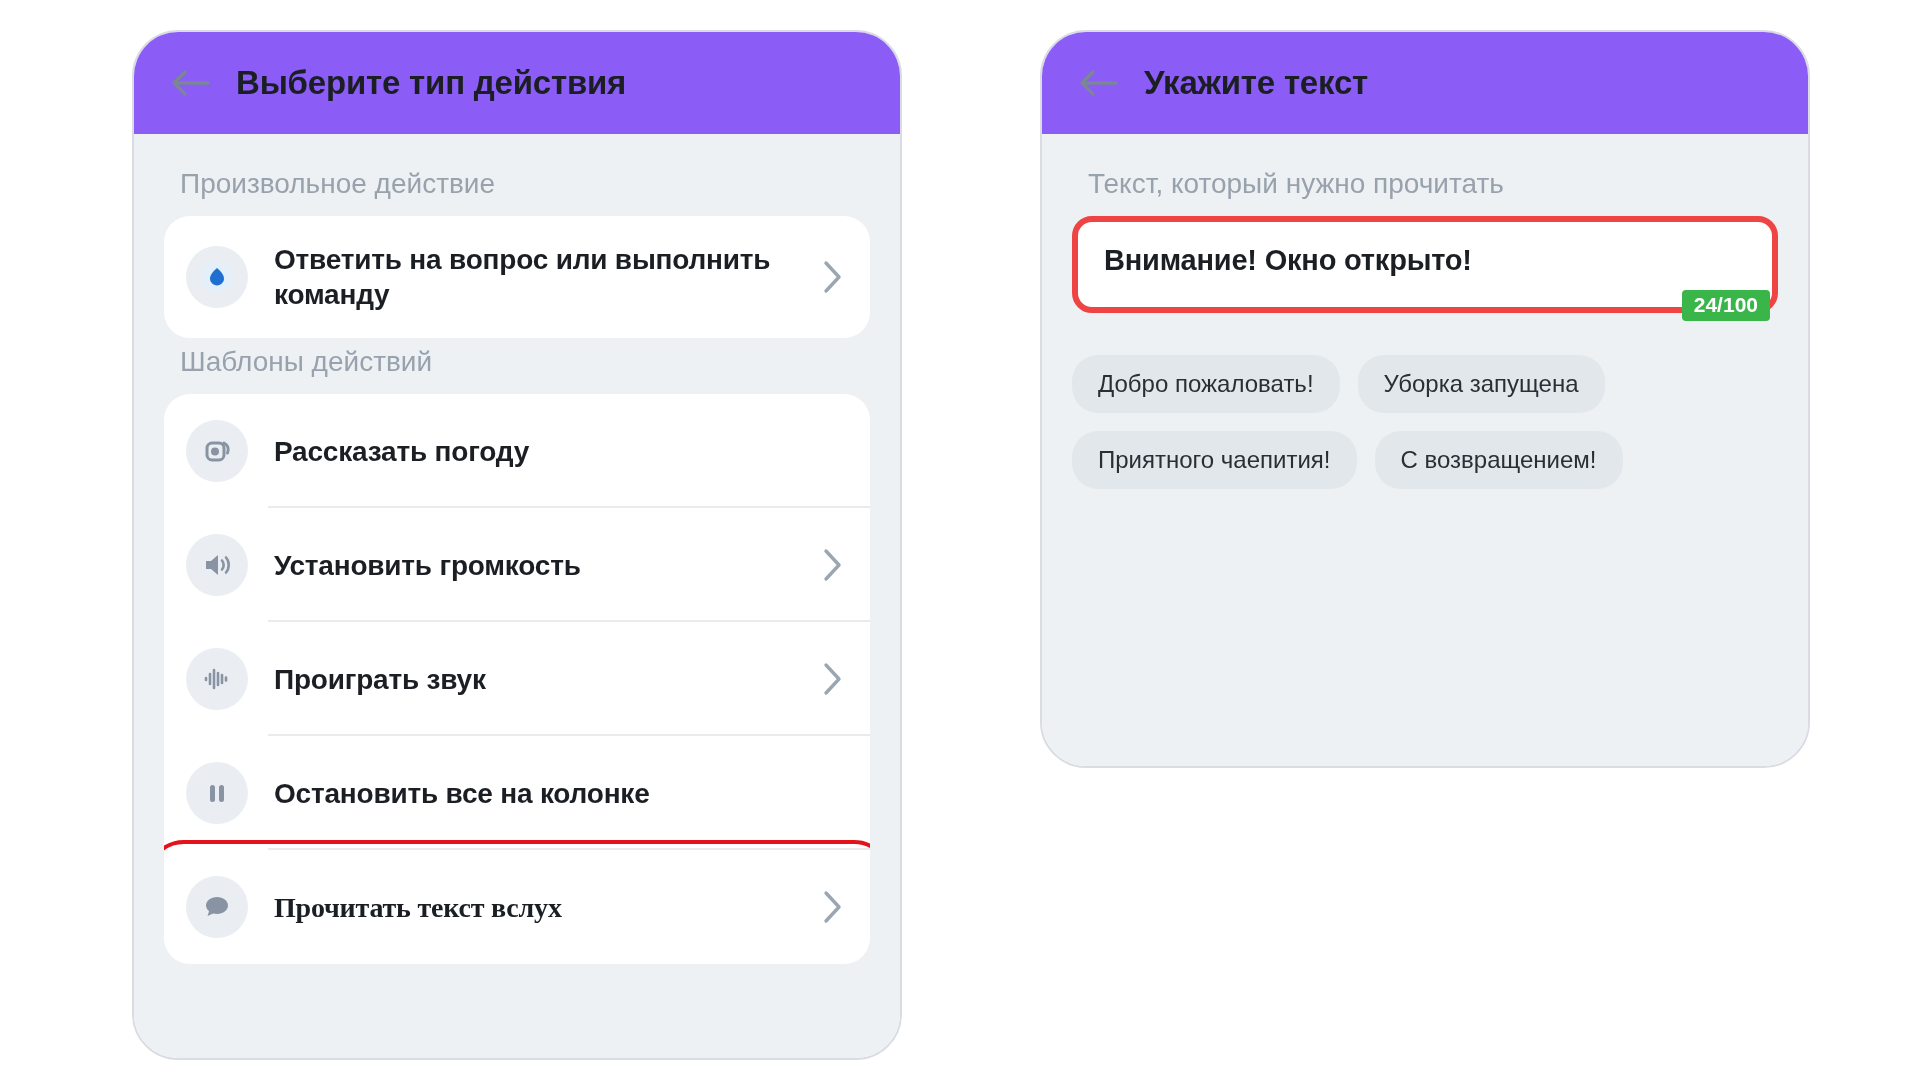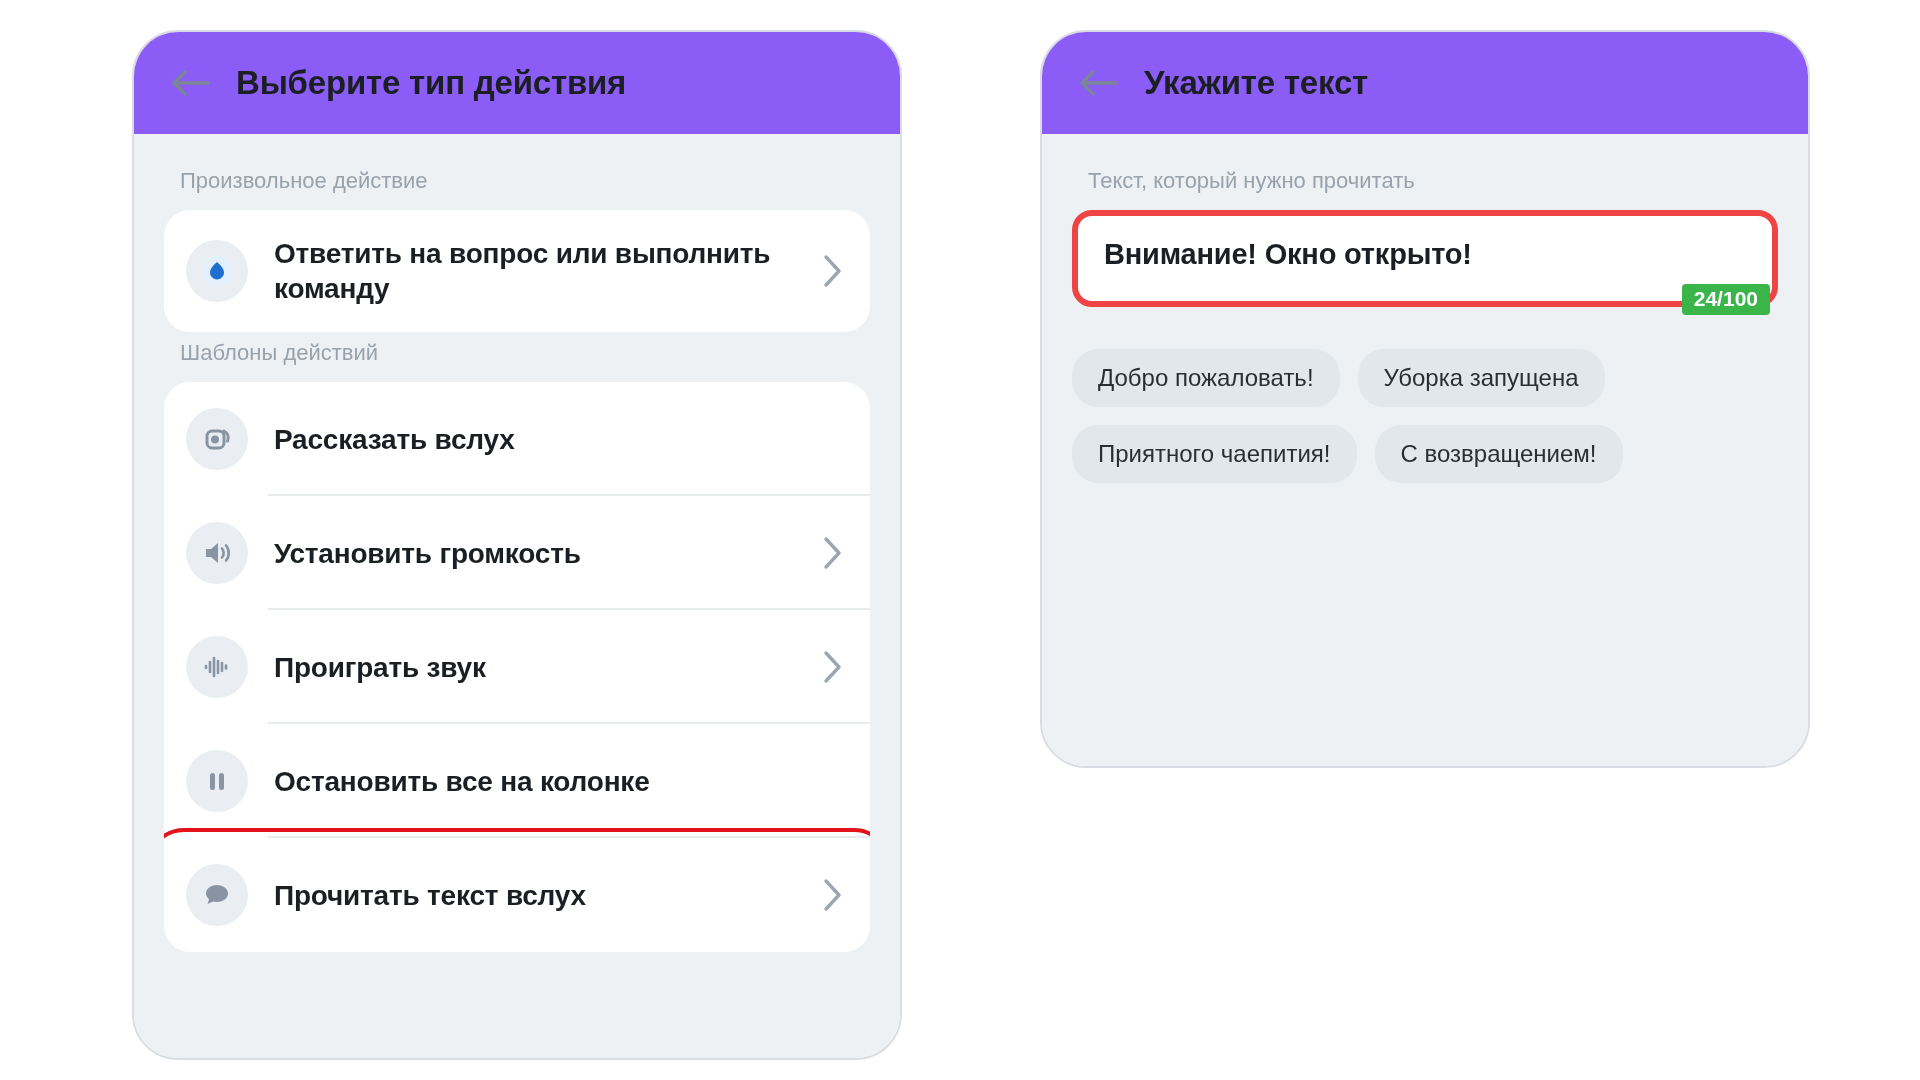--- a/index.html
+++ b/index.html
@@ -54,21 +54,21 @@
   }
 
   
   .app-body {
     flex: 1 1 auto;
     background: #eef1f4;
     padding: 26px 30px 0 30px;
     overflow: hidden;
   }
   .section-caption {
-    font-size: 22px;
+    font-size: 28px;
     color: #98a2ad;
     margin: 8px 0 16px 16px;
   }
 
   
   .card {
     background: #ffffff;
     border-radius: 26px;
     overflow: hidden;
   }
@@ -109,20 +109,21 @@
   }
   .chevron {
     flex: 0 0 auto;
     color: #9aa6b2;
     display: flex; align-items: center;
   }
 
   
   .highlight-wrap {
     position: relative;
+    font-family: Liberation Serif, serif;
   }
   .highlight-box {
     position: absolute;
     left: -18px;
     right: -22px;
     top: -10px;
     bottom: -12px;
     border: 4px solid #e4121b;
     border-radius: 38px;
     pointer-events: none;
@@ -213,21 +214,21 @@
       <div class="card">
 
         <div class="row row-sep">
           <div class="circle-icon">
             <svg width="34" height="34" viewBox="0 0 34 34" fill="none">
               <rect x="7" y="9" width="17" height="17" rx="5" stroke="currentColor" stroke-width="3"></rect>
               <circle cx="15" cy="17.5" r="4" fill="currentColor"></circle>
               <path d="M24 9 C28 11 29 15 27.5 19" stroke="currentColor" stroke-width="3" stroke-linecap="round"></path>
             </svg>
           </div>
-          <div class="row-label">Рассказать вслух</div>
+          <div class="row-label">Рассказать погоду</div>
         </div>
 
         <div class="row row-sep">
           <div class="circle-icon">
             <svg width="34" height="34" viewBox="0 0 34 34" fill="none">
               <path d="M6 13 H11 L18 7 V27 L11 21 H6 Z" fill="currentColor"></path>
               <path d="M22 12.5 C24.2 15 24.2 19 22 21.5" stroke="currentColor" stroke-width="2.6" stroke-linecap="round"></path>
               <path d="M26 9.5 C29.6 13.5 29.6 20.5 26 24.5" stroke="currentColor" stroke-width="2.6" stroke-linecap="round"></path>
             </svg>
           </div>

